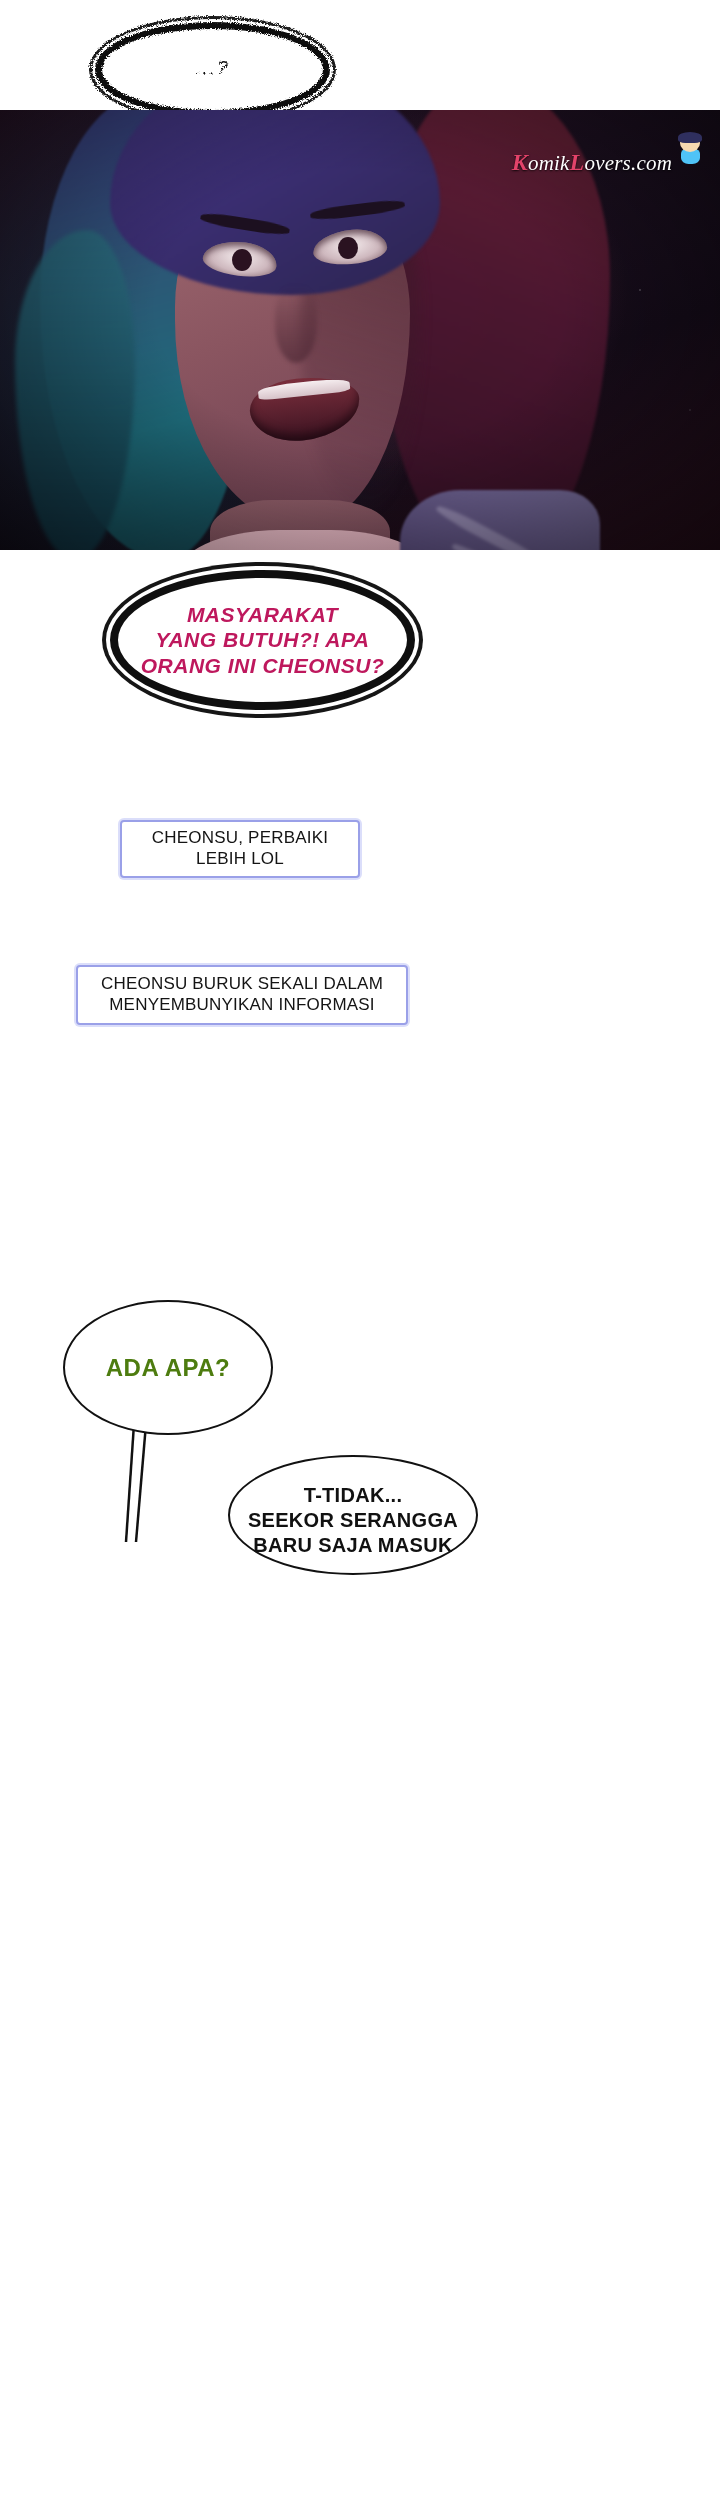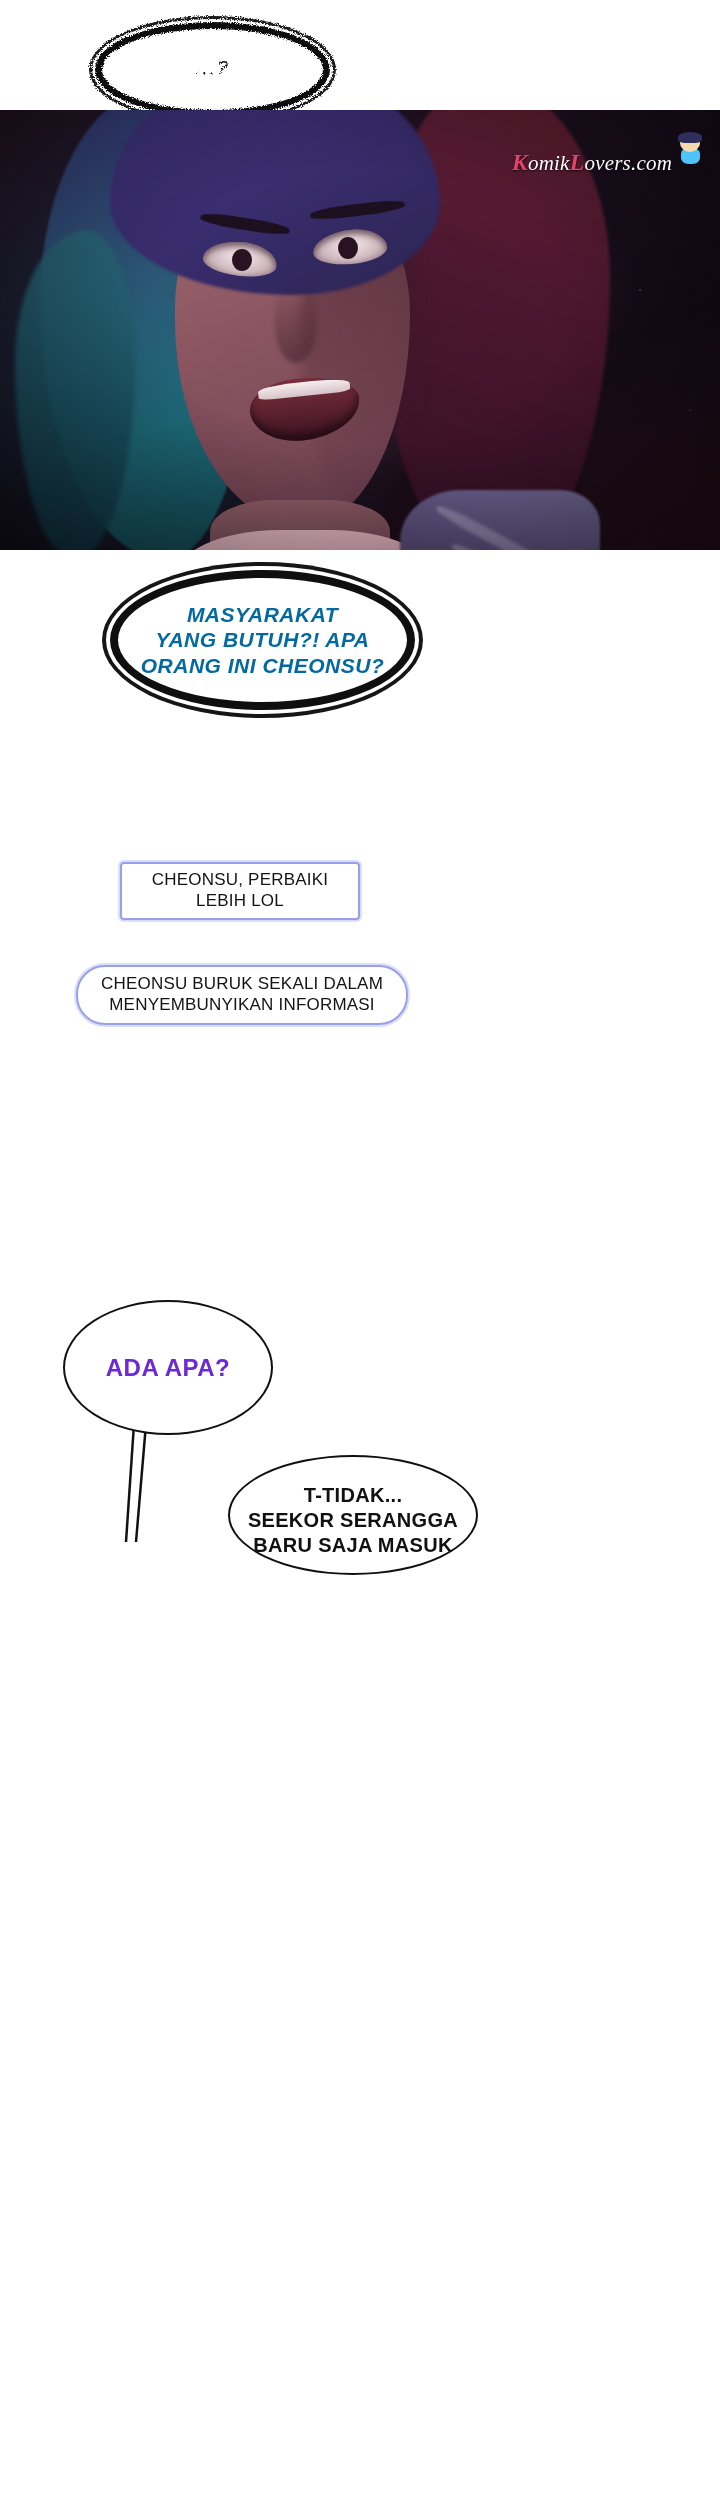--- a/index.html
+++ b/index.html
@@ -273,21 +273,21 @@
     background: #ffffff;
     border: 8px solid #0f0f0f;
     box-shadow: 0 0 0 4px #ffffff, 0 0 0 8px #161616;
   }
   .spiky-2 .txt {
     font-size: 21px;
     font-style: italic;
     font-weight: bold;
     line-height: 1.22;
     letter-spacing: 0.5px;
-    color: #0369a1;
+    color: #be185d;
   }
 
   
   .msg-box {
     position: absolute;
     box-sizing: border-box;
     background: #ffffff;
     border: 2px solid #9aa0e8;
     border-radius: 4px;
     box-shadow: 0 0 0 2px rgba(190,195,245,0.55);
@@ -296,23 +296,23 @@
     justify-content: center;
     text-align: center;
     padding: 6px 14px;
   }
   .msg-box .txt {
     font-size: 17px;
     line-height: 1.22;
     color: #141414;
     letter-spacing: 0.2px;
   }
-  .msg-1 { left: 120px; top: 820px; width: 240px; height: 58px; margin-top: 42px; }
+  .msg-1 { left: 120px; top: 820px; width: 240px; height: 58px; }
   .msg-2 { left: 78px; top: 892px; width: 322px; height: 58px; }
-  .msg-3 { left: 76px; top: 965px; width: 332px; height: 60px; border-radius: 29px; }
+  .msg-3 { left: 76px; top: 965px; width: 332px; height: 60px; }
 
   
   .bubble-oval {
     position: absolute;
     box-sizing: border-box;
     background: #ffffff;
     border: 2.5px solid #111111;
     border-radius: 50%;
     display: flex;
     align-items: center;
@@ -321,21 +321,21 @@
   }
   .oval-1 {
     left: 63px;
     top: 1300px;
     width: 210px;
     height: 135px;
   }
   .oval-1 .txt {
     font-size: 24px;
     font-weight: bold;
-    color: #6d28d9;
+    color: #4d7c0f;
     letter-spacing: 0.5px;
   }
   .oval-1-tail {
     position: absolute;
     left: 120px;
     top: 1424px;
     width: 30px;
     height: 120px;
   }
   .oval-2 {

